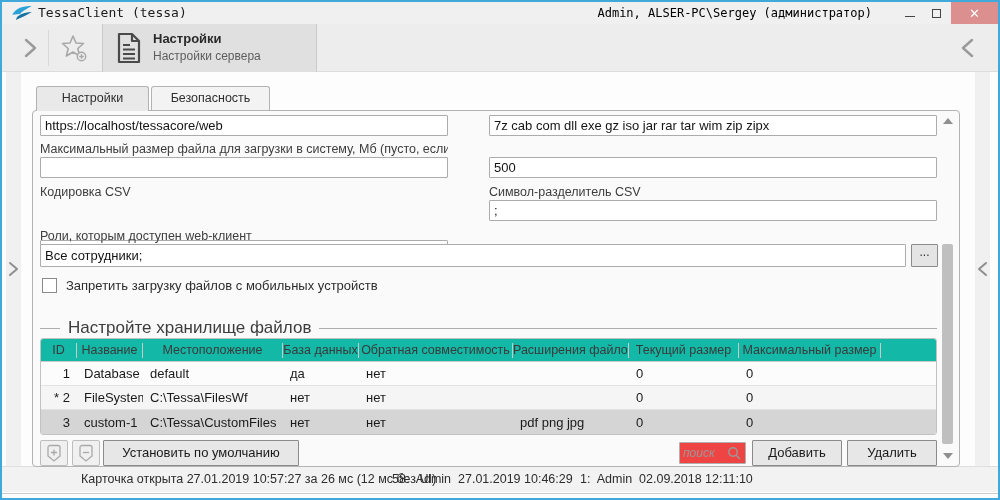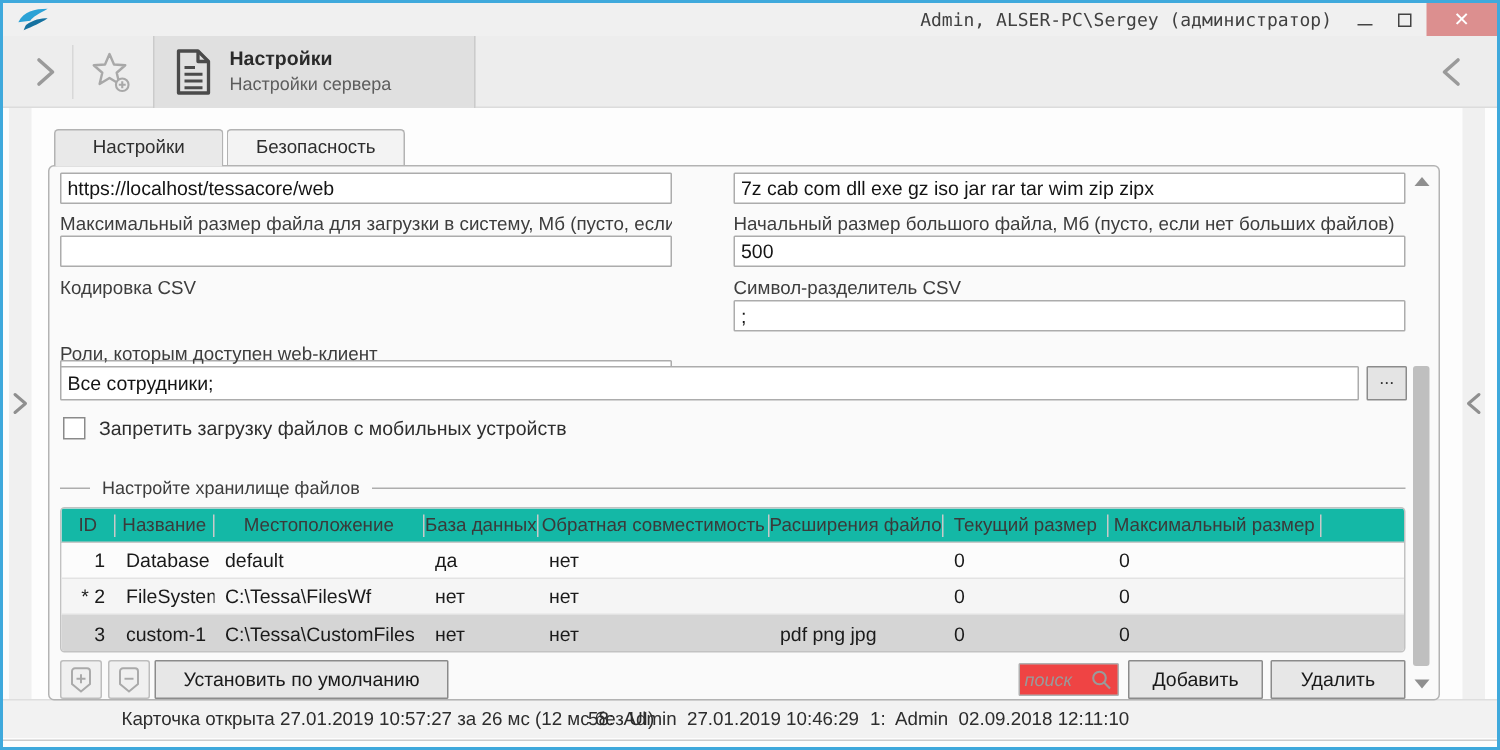--- a/index.html
+++ b/index.html
@@ -6,21 +6,21 @@
   html,body { background:#888; }
   .window {
     position:relative; width:1000px; height:500px;
     background:#fdfdfd; border:2px solid #3fa9dc;
     font-family:"Liberation Sans", sans-serif; overflow:hidden;
   }
   
   .titlebar { position:absolute; left:0; top:0; right:0; height:22px; background:#f0f0f0; }
   .title-logo { position:absolute; left:9px; top:3px; width:22px; height:16px; }
   .title-text { position:absolute; left:36px; top:3px; font:13px "DejaVu Sans Mono", monospace; color:#1c1c1c; white-space:pre; }
-  .user-text  { position:absolute; right:110px; top:4px; font:12px "DejaVu Sans Mono", monospace; color:#404040; white-space:pre; }
+  .user-text  { position:absolute; right:126px; top:4px; font:12px "DejaVu Sans Mono", monospace; color:#000000; white-space:pre; }
   .win-btn { position:absolute; top:0; height:22px; display:flex; align-items:center; justify-content:center; }
   .btn-min { right:75px; width:26px; }
   .btn-max { right:49px; width:26px; }
   .btn-close { right:0; width:47px; background:#dc8f8f; }
   .glyph-min { width:10px; height:0; border-top:1px solid #444; margin-top:6px; }
   .glyph-max { width:9px; height:9px; border:1px solid #444; background:transparent; }
   .glyph-close { color:#fff; font-size:13px; line-height:1; font-family:"DejaVu Sans", sans-serif; }
   
   .toolbar { position:absolute; left:0; top:22px; right:0; height:48px; background:#ededed; border-bottom:1px solid #dcdcdc; }
   .tb-chevron { position:absolute; top:12px; width:24px; height:24px; }
@@ -43,21 +43,21 @@
   
   .panel { position:absolute; left:30px; top:108px; width:928px; height:357px;
            background:#fafafa; border:1px solid #b3b3b3; border-radius:4px; z-index:2; }
   .fld-label { position:absolute; font-size:12.5px; color:#3d3d3d; white-space:nowrap; overflow:hidden; }
   .fld-input { position:absolute; height:21px; border:1px solid #acacac; background:#fff; font:13px "Liberation Sans", sans-serif; color:#141414; padding:0 4px; border-radius:1px; }
   .col-l { left:7px;  width:408px; }
   .col-r { left:456px; width:448px; }
   .browse-btn { position:absolute; left:878px; top:133px; width:27px; height:23px; background:#e4e4e4; border:1px solid #8b8b8b; font-size:12px; line-height:15px; text-align:center; color:#333; border-radius:1px; }
   .checkbox { position:absolute; left:9px; top:167px; width:15px; height:15px; border:1px solid #8a8a8a; background:#fff; }
   .checkbox-label { position:absolute; left:33px; top:167px; font-size:13px; color:#2e2e2e; }
-  .group-head { position:absolute; left:7px; top:207px; width:897px; display:flex; align-items:center; font-size:12px; color:#3d3d3d; }
+  .group-head { position:absolute; left:7px; top:207px; width:897px; display:flex; align-items:center; font-size:17px; color:#3d3d3d; }
   .group-head::before { content:""; width:20px; border-top:1px solid #adadad; margin-right:8px; }
   .group-head::after  { content:""; flex:1; border-top:1px solid #adadad; margin-left:8px; }
   
   .grid { position:absolute; left:7px; top:227px; width:897px; border:1px solid #c2c2c2; border-radius:3px; background:#fcfcfc; overflow:hidden; }
   .grid-row { display:grid; grid-template-columns:36px 66px 140px 76px 154px 116px 110px 142px 1fr; align-items:center; height:24px; font-size:13px; color:#1a1a1a; }
   .grid-header { height:23px; background:#14b8a6; border-bottom:1px solid #c9c9c9; color:#3a3a3a; font-size:12.5px; }
   .grid-header > div { border-right:1px solid #c9c9c9; height:15px; line-height:15px; text-align:center; overflow:hidden; white-space:nowrap; }
   .grid-header > div:last-child { border-right:none; }
   .cell { padding-left:7px; white-space:nowrap; overflow:hidden; }
   .cell-id { text-align:right; padding-right:7px; padding-left:0; }
@@ -89,20 +89,21 @@
 </head>
 <body>
 
 <div class="window">
 
   <div class="titlebar">
     <svg class="title-logo" viewBox="0 0 24 18">
       <path d="M1 11 C5 3 13 1 23 1 C16 5 12 7 10 10 Z" fill="#2ba2d6"></path>
       <path d="M7 13 C12 9 18 8 23 8 C17 12 12 14 5 17 C6 15 6 14 7 13 Z" fill="#15719f"></path>
     </svg>
+    <span class="title-text">TessaClient (tessa)</span>
     <span class="user-text">Admin, ALSER-PC\Sergey (администратор)</span>
     <div class="win-btn btn-min">
         <div class="glyph-min"></div>
       </div>
     <div class="win-btn btn-max">
         <div class="glyph-max"></div>
       </div>
     <div class="win-btn btn-close">
         <span class="glyph-close">✕</span>
       </div>
@@ -145,21 +146,20 @@
 
   <div class="tab tab-settings">Настройки</div>
   <div class="tab tab-security">Безопасность</div>
 
   <div class="panel">
 
     <input class="fld-input col-l" style="top: 4px;" value="https://localhost/tessacore/web">
     <input class="fld-input col-r" style="top: 4px;" value="7z cab com dll exe gz iso jar rar tar wim zip zipx">
 
     <div class="fld-label col-l" style="top:31px">Максимальный размер файла для загрузки в систему, Мб (пусто, если нет огран</div>
-    <div class="fld-label col-r" style="top:31px">Начальный размер большого файла, Мб (пусто, если нет больших файлов)</div>
     <input class="fld-input col-l" style="top: 46px;" value="">
     <input class="fld-input col-r" style="top: 46px;" value="500">
 
     <div class="fld-label col-r" style="top:74px">Символ-разделитель CSV</div>
     <div class="fld-label col-l" style="top:74px">Кодировка CSV</div>
     <input class="fld-input col-l" style="top: 89px; margin-top: 40px;" value="windows-1251">
     <input class="fld-input col-r" style="top: 89px;" value=";">
 
     <div class="fld-label" style="left:7px; top:118px">Роли, которым доступен web-клиент</div>
     <input class="fld-input" style="left: 7px; top: 133px; width: 866px; height: 23px;" value="Все сотрудники;">

